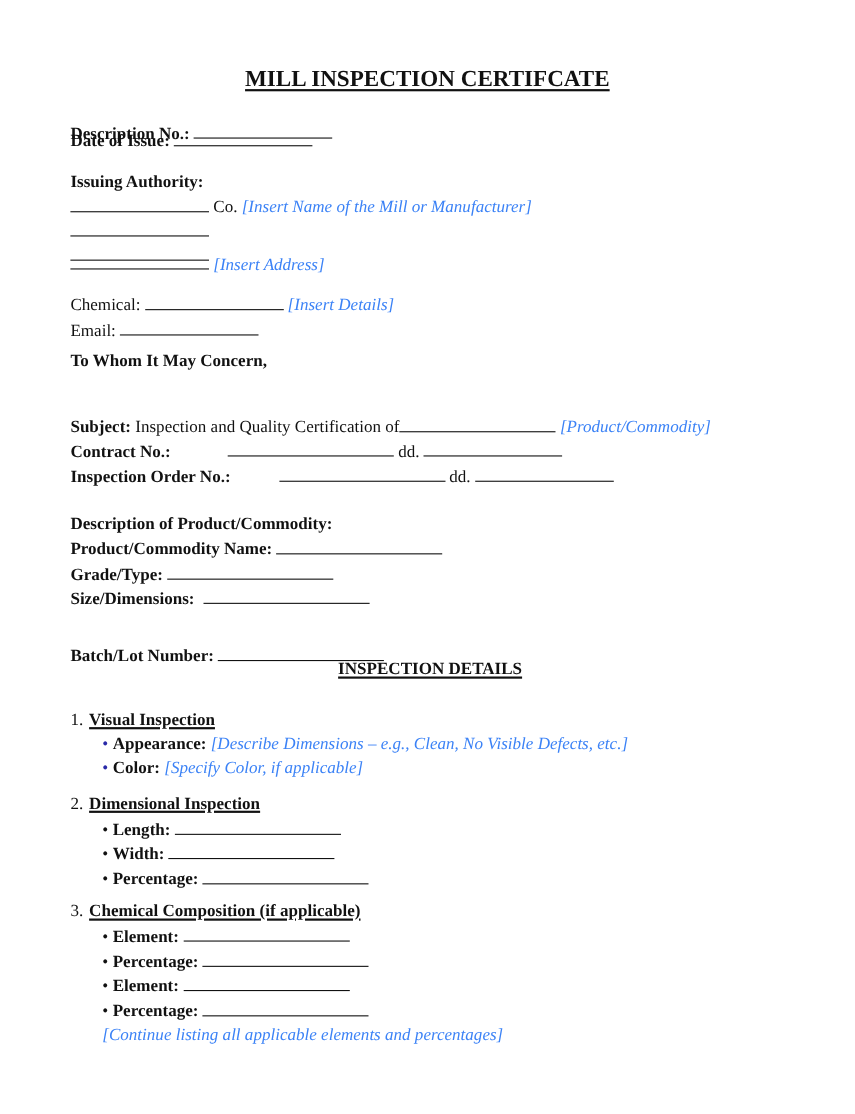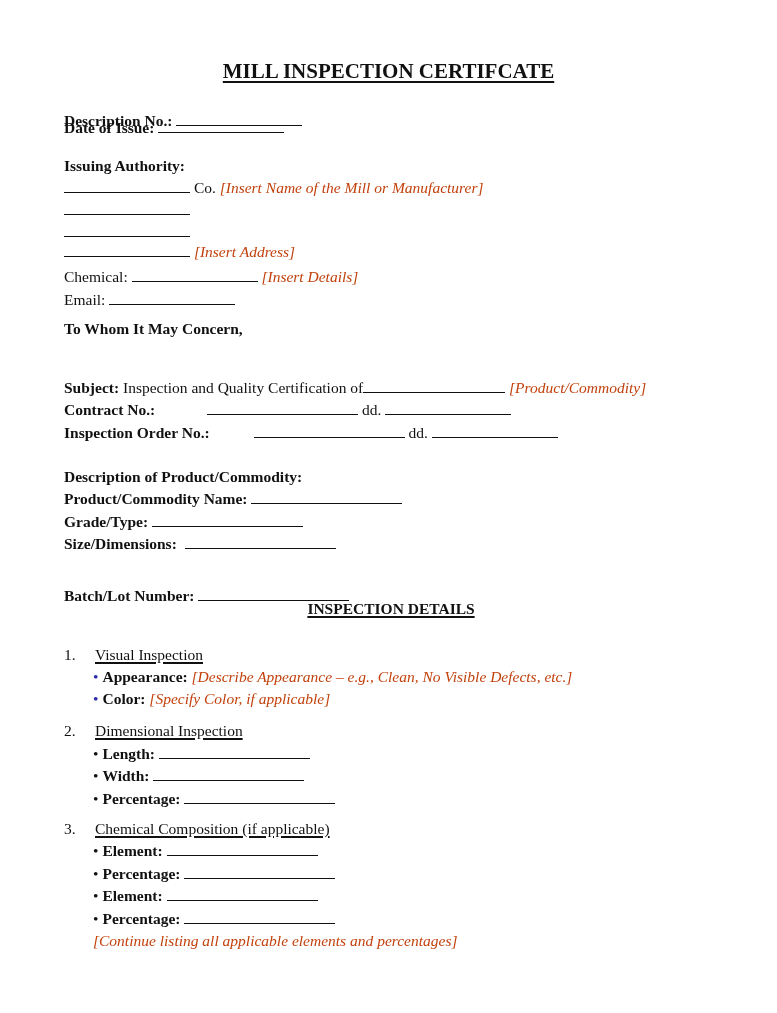--- a/index.html
+++ b/index.html
@@ -2,34 +2,34 @@
 <html><head>
   <meta charset="utf-8">
   <style>
     html, body { margin: 0; padding: 0; background: #ffffff; }
     body {
       width: 777px; height: 1013px; position: relative; overflow: hidden;
       font-family: "Liberation Serif", serif; color: #111111; font-size: 15.5px;
     }
     .ln { position: absolute; left: 64px; white-space: nowrap; line-height: 20px; }
     .b { font-weight: bold; }
-    .ph { color: #c2410c; font-style: italic; }
+    .ph { color: #3b82f6; font-style: italic; }
     .blank { display: inline-block; border-bottom: 1.3px solid #111; height: 14px; vertical-align: baseline; }
     .title {
       position: absolute; top: 59px; left: 0; width: 777px; text-align: center;
       font-weight: bold; font-size: 21px;
     }
     .title span { text-decoration: underline; text-decoration-thickness: 2px; text-underline-offset: 3px; }
     .section-h {
       position: absolute; top: 600px; left: 0; width: 782px; text-align: center;
       font-weight: bold; font-size: 15.5px;
     }
     .section-h span { text-decoration: underline; text-decoration-thickness: 1.5px; text-underline-offset: 2px; }
     .num { position: absolute; left: 64px; line-height: 20px; }
-    .head { position: absolute; left: 95px; line-height: 20px; font-weight: normal; white-space: nowrap; }
+    .head { position: absolute; left: 81px; line-height: 20px; font-weight: bold; white-space: nowrap; }
     .head span { text-decoration: underline; text-decoration-thickness: 1.5px; text-underline-offset: 2px; }
     .bul { position: absolute; left: 93px; line-height: 20px; white-space: nowrap; }
     .dot { display: inline-block; margin-right: 4px; }
     .dot.blue { color: #2a2aa8; }
   </style>
 </head>
 <body>
 
 <div>
 
@@ -50,21 +50,21 @@
     <span class="blank" style="width:126px"></span>
     <span>Co.</span>
     <span class="ph">[Insert Name of the Mill or Manufacturer]</span>
   </div>
   <div class="ln" style="top:200px">
     <span class="blank" style="width:126px"></span>
   </div>
   <div class="ln" style="top:222px">
     <span class="blank" style="width:126px"></span>
   </div>
-  <div class="ln" style="top:242px">
+  <div class="ln" style="top:230px">
     <span class="blank" style="width:126px"></span>
     <span class="ph">[Insert Address]</span>
   </div>
   <div class="ln" style="top:267px">
     <span>Chemical:</span>
     <span class="blank" style="width:126px"></span>
     <span class="ph">[Insert Details]</span>
   </div>
   <div class="ln" style="top:290px">
     <span>Email:</span>
@@ -108,21 +108,21 @@
     <span class="b">Batch/Lot Number:</span>
     <span class="blank" style="width:151px"></span>
   </div>
 
   <div class="section-h"><span>INSPECTION DETAILS</span></div>
 
   <div class="num" style="top:645px">1.</div>
   <div class="head" style="top:645px"><span>Visual Inspection</span></div>
   <div class="bul" style="top:667px">
     <span class="dot blue">•</span><span class="b">Appearance:</span>
-    <span class="ph">[Describe Appearance – e.g.,  Clean, No Visible Defects, etc.]</span>
+    <span class="ph">[Describe Dimensions – e.g.,  Clean, No Visible Defects, etc.]</span>
   </div>
   <div class="bul" style="top:689px">
     <span class="dot blue">•</span><span class="b">Color:</span>
     <span class="ph">[Specify Color, if applicable]</span>
   </div>
 
   <div class="num" style="top:721px">2.</div>
   <div class="head" style="top:721px"><span>Dimensional Inspection</span></div>
   <div class="bul" style="top:744px">
     <span class="dot">•</span><span class="b">Length:</span>

